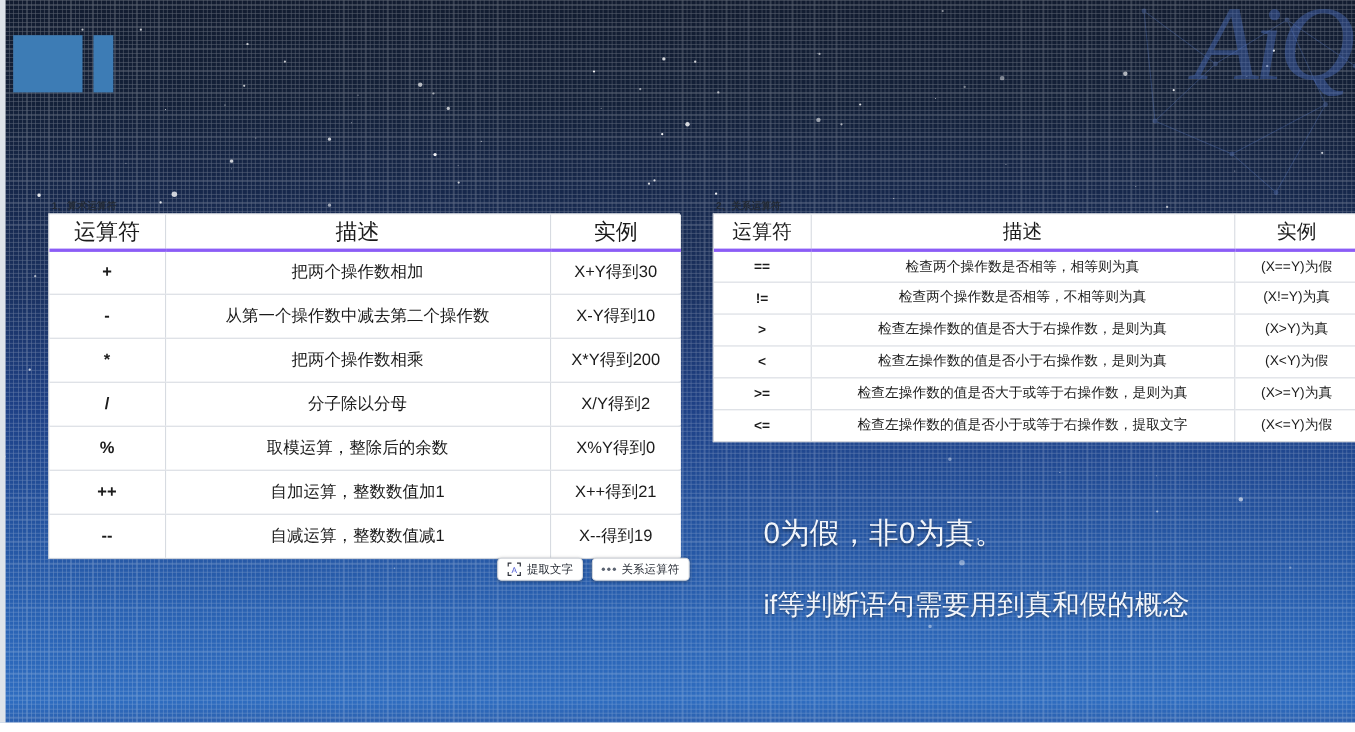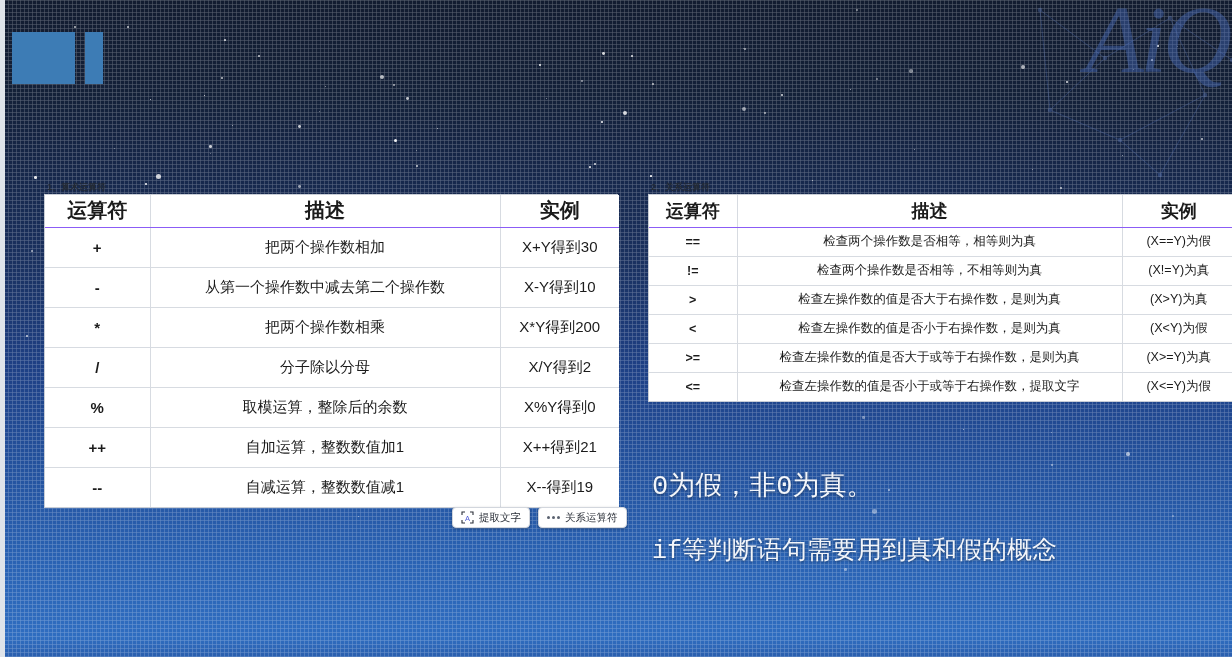--- a/index.html
+++ b/index.html
@@ -98,22 +98,22 @@
   }
 
   table.op { width:100%; border-collapse:collapse; table-layout:fixed; }
   table.op th, table.op td {
     border-bottom:1px solid #d7dbe1;
     text-align:center; vertical-align:middle;
     color:#1b1b1b; background:#ffffff;
     font-family:"Liberation Sans","DejaVu Sans",sans-serif;
   }
   table.op th {
-    font-size:20px; font-weight:bold; height:32px;
-    border-bottom:1px solid #8b5cf6;
+    font-size:20px; font-weight:normal; height:32px;
+    border-bottom:3px solid #8b5cf6;
     margin-top:27px;
   }
   table.op td { font-size:15px; height:40px; }
   table.op tr:last-child td { border-bottom:none; }
   .op-sym { font-size:17px; font-weight:bold; }
   .red { color:#e8271c; }
 
   
   #table-left  col.c1 { width:105px; }
   #table-left  col.c2 { width:350px; }
@@ -152,21 +152,22 @@
   .ico-dots { display:flex; gap:2px; align-items:center; flex:0 0 auto; }
   .ico-dots i {
     width:3px; height:3px; border-radius:50%;
     background:#5a6270; display:block;
   }
 
   
   .note {
     position:absolute; z-index:10; color:#f2f5fa;
     white-space:nowrap; text-shadow:0 1px 3px rgba(0,0,0,.45);
-    font-family:Liberation Mono, monospace;
+    font-family:Liberation Sans, sans-serif;
+    padding-left:42px;
   }
   #note-1 { left:652px; top:467px; font-size:27px; }
   #note-2 { left:652px; top:533px; font-size:25px; }
 </style>
 </head>
 <body>
 
 <div id="slide">
 
   <div id="grid"></div>

